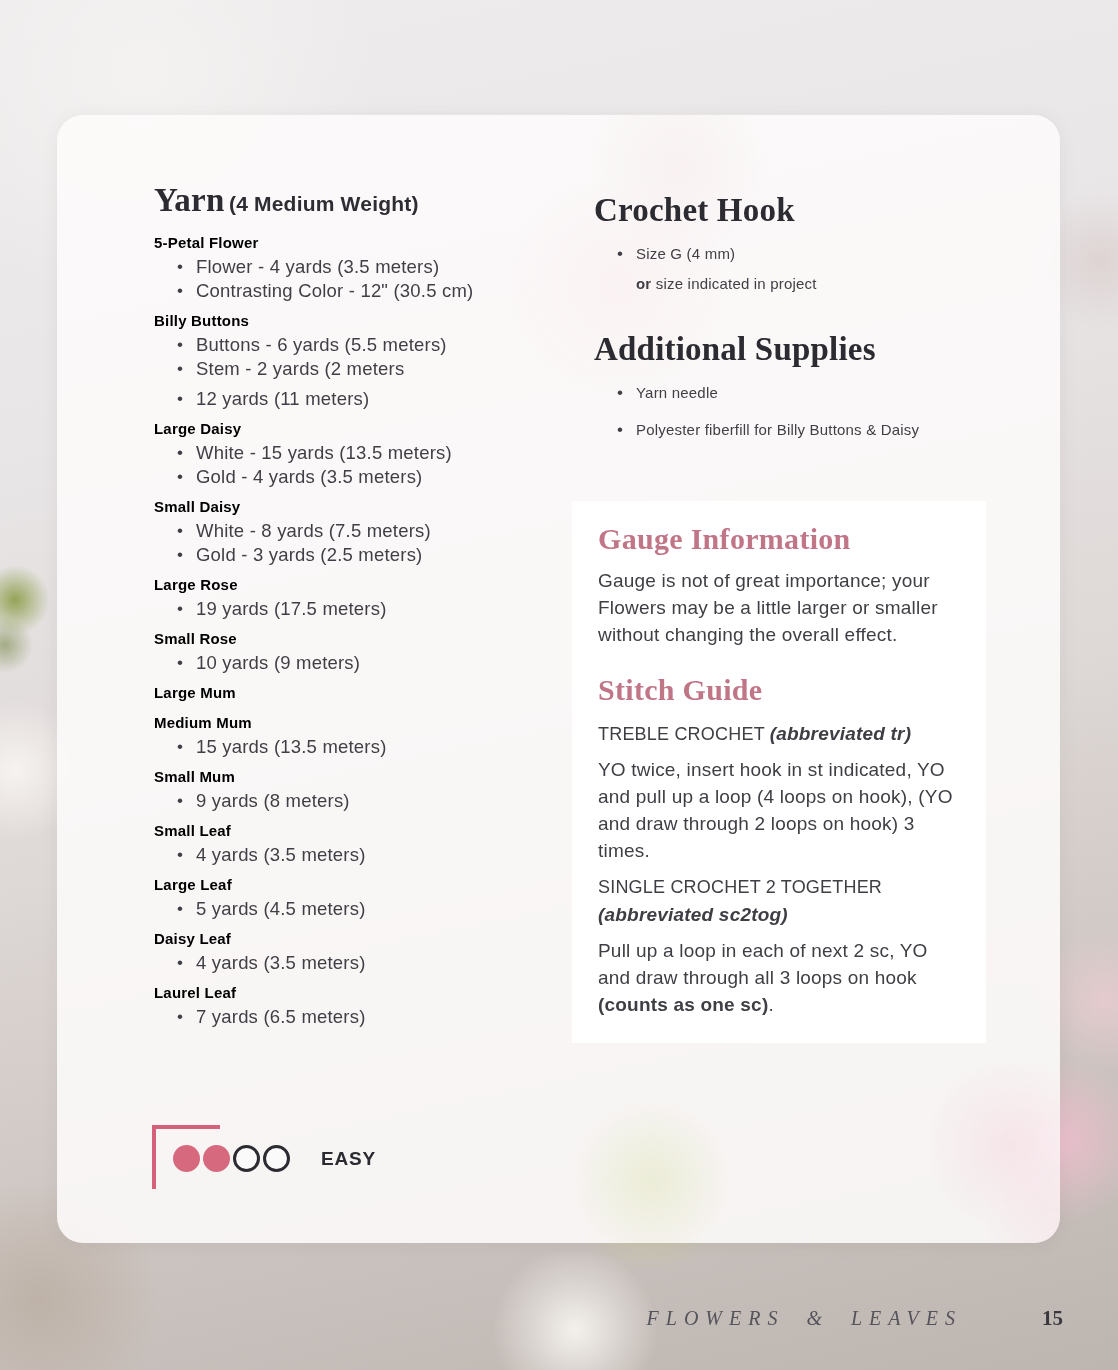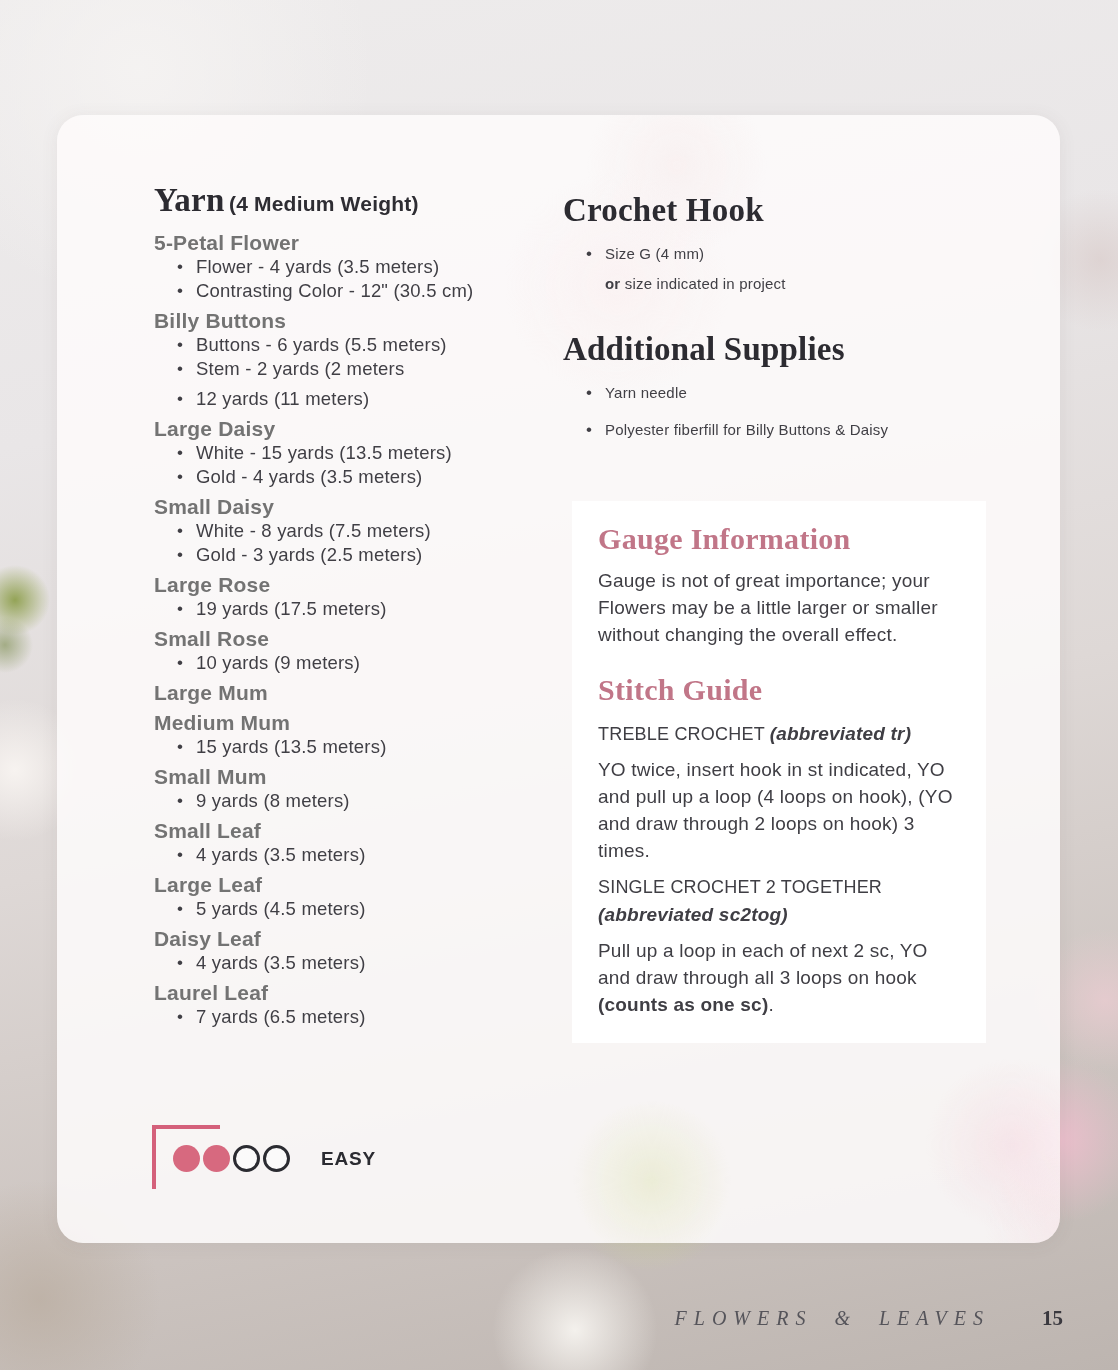--- a/index.html
+++ b/index.html
@@ -46,31 +46,31 @@
     font-weight:600;font-size:33px;line-height:42px;color:#2c2b31;letter-spacing:0.2px;margin-top:12px;
   }
   .h-sub-inline{
     font-family:"Liberation Sans","DejaVu Sans",sans-serif;
     font-weight:700;font-size:21px;color:#2e2d33;letter-spacing:0.2px;
   }
   
   .col-left{position:absolute;left:97px;top:64px;width:450px;}
   .yarn-head{margin-bottom:10px;}
   .group{margin-bottom:6px;}
-  .subhead{font-size:21px;line-height:24px;font-weight:700;color:#737373;letter-spacing:0.2px;}
+  .subhead{font-size:15px;line-height:24px;font-weight:700;color:#000000;letter-spacing:0.2px;}
   ul.blist{margin:0;padding:0;list-style:none;}
   ul.blist li{
     position:relative;font-size:18.5px;line-height:24px;color:#403f45;
     padding-left:42px;letter-spacing:0.2px;
   }
   ul.blist li::before{
     content:"\2022";position:absolute;left:23px;top:0;color:#403f45;font-size:17px;
   }
   
-  .col-right{position:absolute;left:506px;top:62px;width:432px;}
+  .col-right{position:absolute;left:537px;top:62px;width:432px;}
   .col-right .h-main{margin-bottom:8px;}
   ul.blist2{margin:0;padding:0;list-style:none;}
   ul.blist2 li{
     position:relative;font-size:15px;line-height:30px;color:#403f45;
     padding-left:42px;letter-spacing:0.2px;
   }
   ul.blist2 li::before{
     content:"\2022";position:absolute;left:23px;top:0;color:#403f45;font-size:17px;
   }
   ul.blist2 li + li{margin-top:7px;}
@@ -99,21 +99,21 @@
   .dots{position:absolute;left:116px;top:1030px;display:flex;gap:3px;}
   .dot{width:27px;height:27px;border-radius:50%;box-sizing:border-box;}
   .dot.filled{background:#d7697f;}
   .dot.empty{border:3px solid #2b2b31;background:rgba(255,255,255,0.5);}
   .easy-label{
     position:absolute;left:264px;top:1033px;
     font-size:19px;font-weight:700;color:#2b2b31;letter-spacing:0.8px;
   }
   
   .footer{
-    position:absolute;top:1306px;right:55px;display:flex;align-items:baseline;gap:52px;
+    position:absolute;top:1306px;right:55px;display:flex;align-items:baseline;gap:80px;
   }
   .footer-title{
     font-family:"Liberation Serif","DejaVu Serif",serif;font-style:italic;
     font-size:20px;color:#55545a;letter-spacing:7px;word-spacing:10px;
   }
   .footer-page{
     font-family:"Liberation Serif","DejaVu Serif",serif;font-weight:700;
     font-size:21px;color:#3a393f;
   }
 </style>

